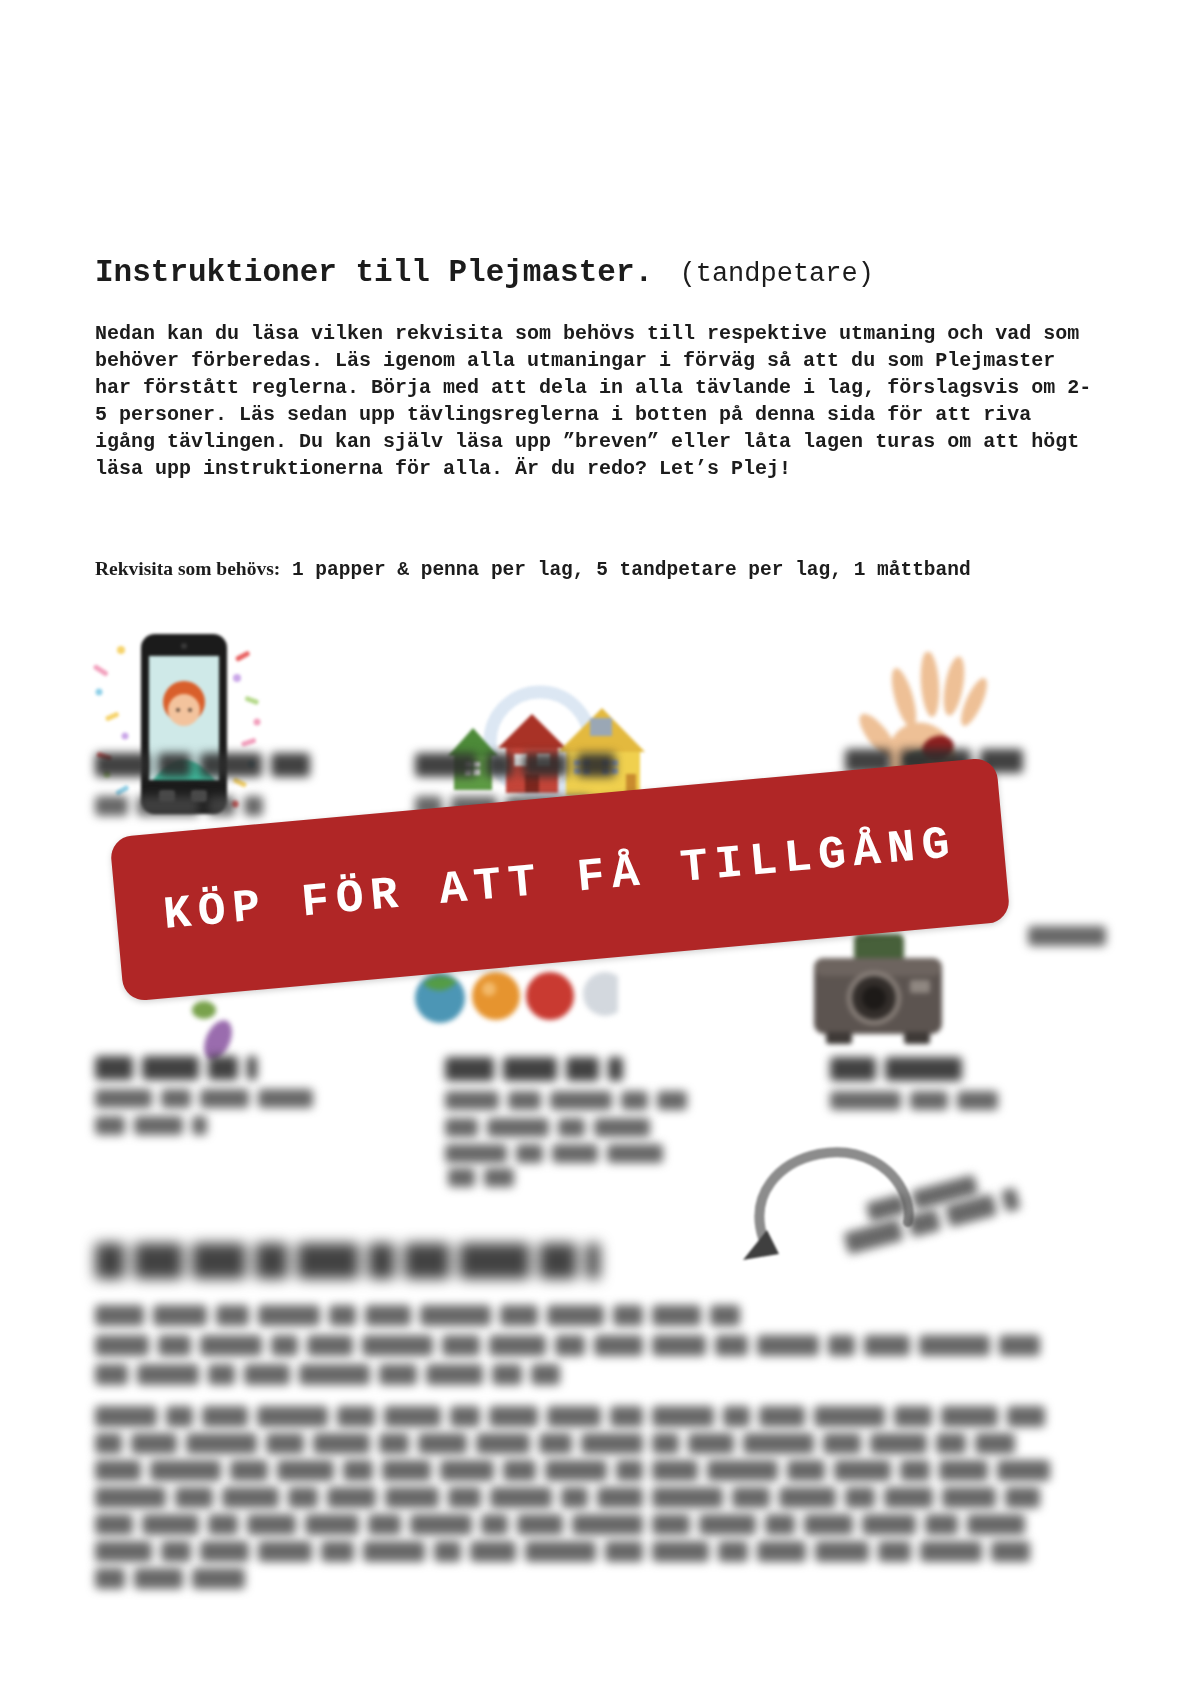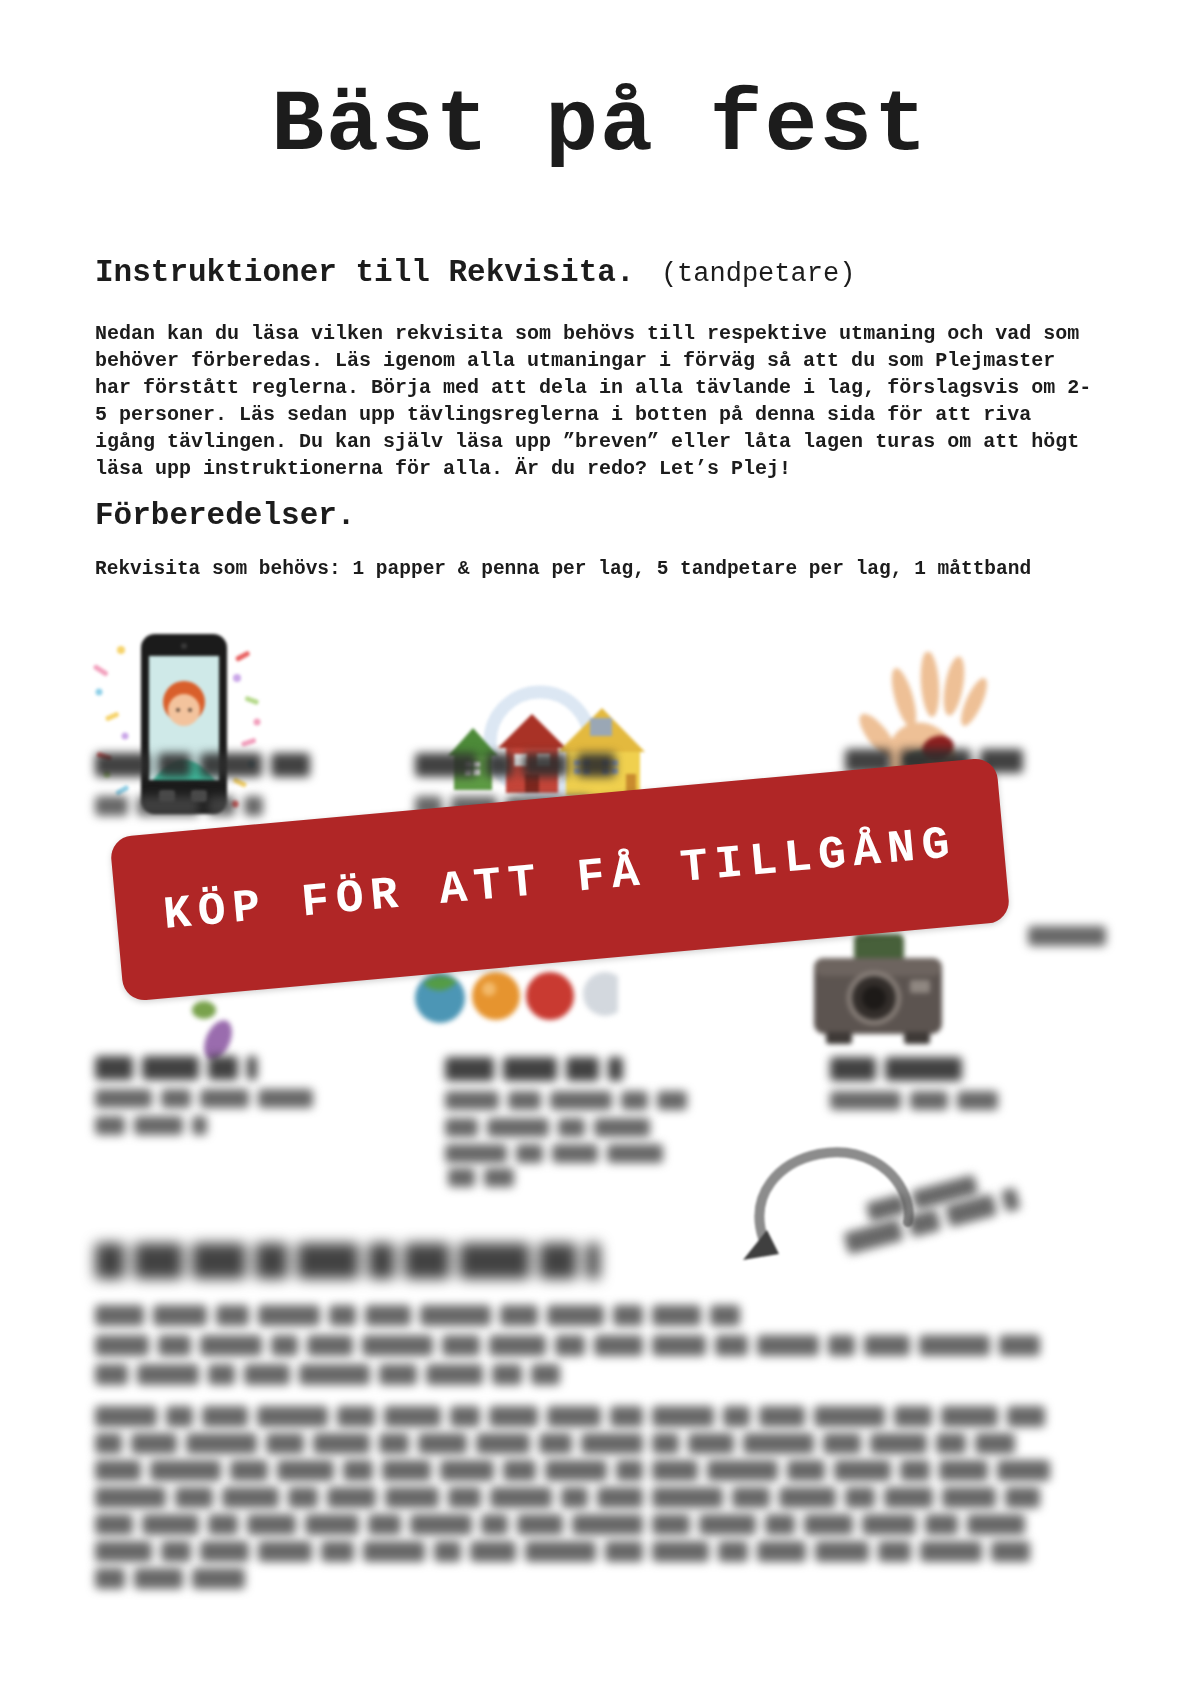--- a/index.html
+++ b/index.html
@@ -20,21 +20,21 @@
   }
   .h2-row{left:95px;top:255px;width:1050px;margin:0;}
   .h2-bold{font-size:31px;font-weight:bold;}
   .h2-light{font-size:27px;font-weight:normal;margin-left:12px;}
   .intro-body{
     left:95px;top:320px;width:1008px;margin:0;
     font-size:20px;line-height:27px;font-weight:600;
   }
   .h2-prep{left:95px;top:498px;margin:0;font-size:31px;font-weight:bold;}
   .requisites{left:95px;top:558px;width:1040px;margin:0;font-size:19.5px;font-weight:600;}
-  .requisites b{font-weight:bold;}
+  .requisites b{font-weight:bold;font-family:Liberation Serif, serif;}
 
   
   .banner{
     left:115px;top:797px;width:890px;height:165px;
     background:#b02626;
     border-radius:22px;
     transform:rotate(-5.2deg);
     display:flex;align-items:center;justify-content:center;
     z-index:10;
     box-shadow:0 2px 6px rgba(0,0,0,.18);
@@ -59,30 +59,28 @@
   .blob-chunk{background:#474747;border-radius:4px;height:100%;flex:0 0 auto;opacity:.82;}
   .blob-bold .blob-chunk{background:#2d2d2d;opacity:.9;}
 
   .arrow-svg{z-index:3;filter:blur(1.3px);}
 </style>
 </head>
 <body>
 
 <div class="page">
 
-  <h1 class="abs page-title">Bäst på fest</h1>
 
   <h2 class="abs h2-row">
-    <span class="h2-bold">Instruktioner till Rekvisita.</span>
+    <span class="h2-bold">Instruktioner till Plejmaster.</span>
     <span class="h2-light">(tandpetare)</span>
   </h2>
 
   <p class="abs intro-body">Nedan kan du läsa vilken rekvisita som behövs till respektive utmaning och vad som behöver förberedas. Läs igenom alla utmaningar i förväg så att du som Plejmaster har förstått reglerna. Börja med att dela in alla tävlande i lag, förslagsvis om 2-5 personer. Läs sedan upp tävlingsreglerna i botten på denna sida för att riva igång tävlingen. Du kan själv läsa upp ”breven” eller låta lagen turas om att högt läsa upp instruktionerna för alla. Är du redo? Let’s Plej!</p>
 
-  <h2 class="abs h2-prep">Förberedelser.</h2>
 
   <p class="abs requisites">
     <b>Rekvisita som behövs:</b>
     <span>1 papper &amp; penna per lag, 5 tandpetare per lag, 1 måttband</span>
   </p>
 
   <svg class="abs icon-svg blur15" style="left:85px;top:628px;" width="190" height="192" viewBox="0 0 190 192">
     <g>
       <rect x="8" y="40" width="16" height="5" rx="2" fill="#f2a0bd" transform="rotate(32 16 42)"></rect>
       <rect x="20" y="86" width="14" height="5" rx="2" fill="#f6d36b" transform="rotate(-24 27 88)"></rect>

